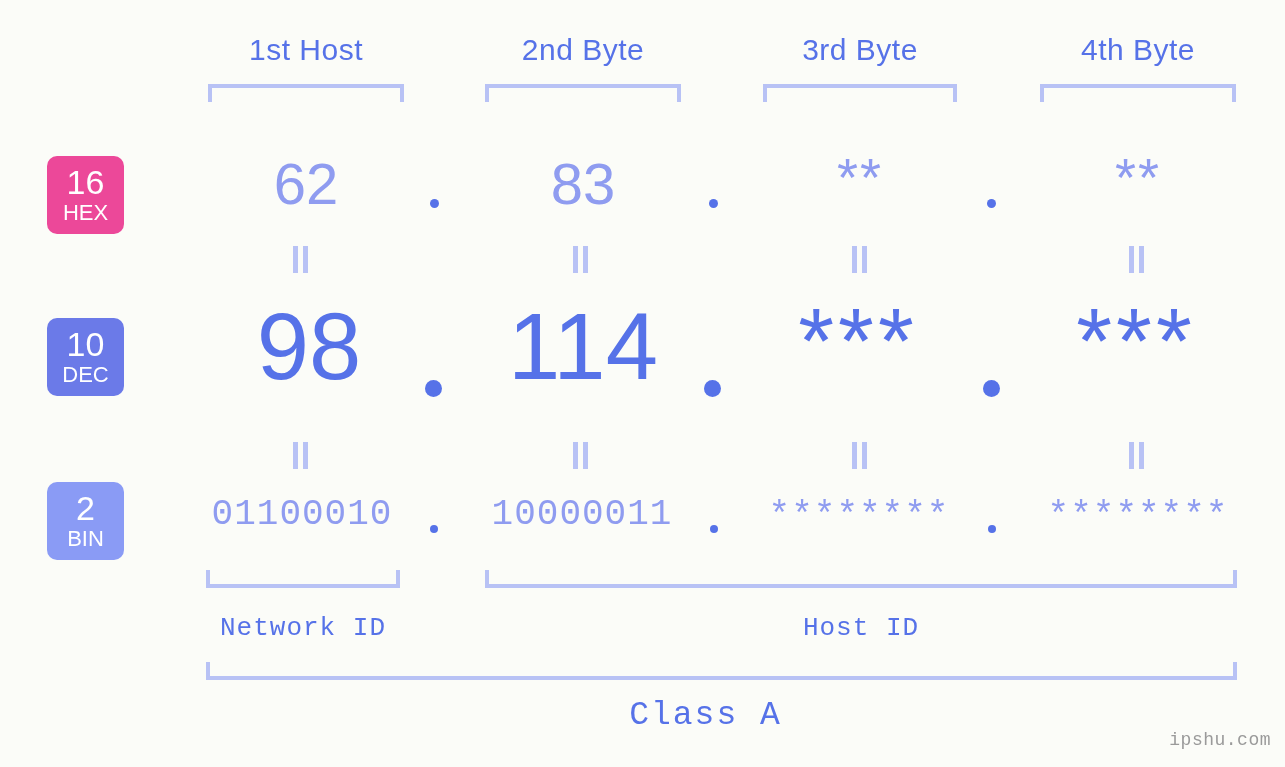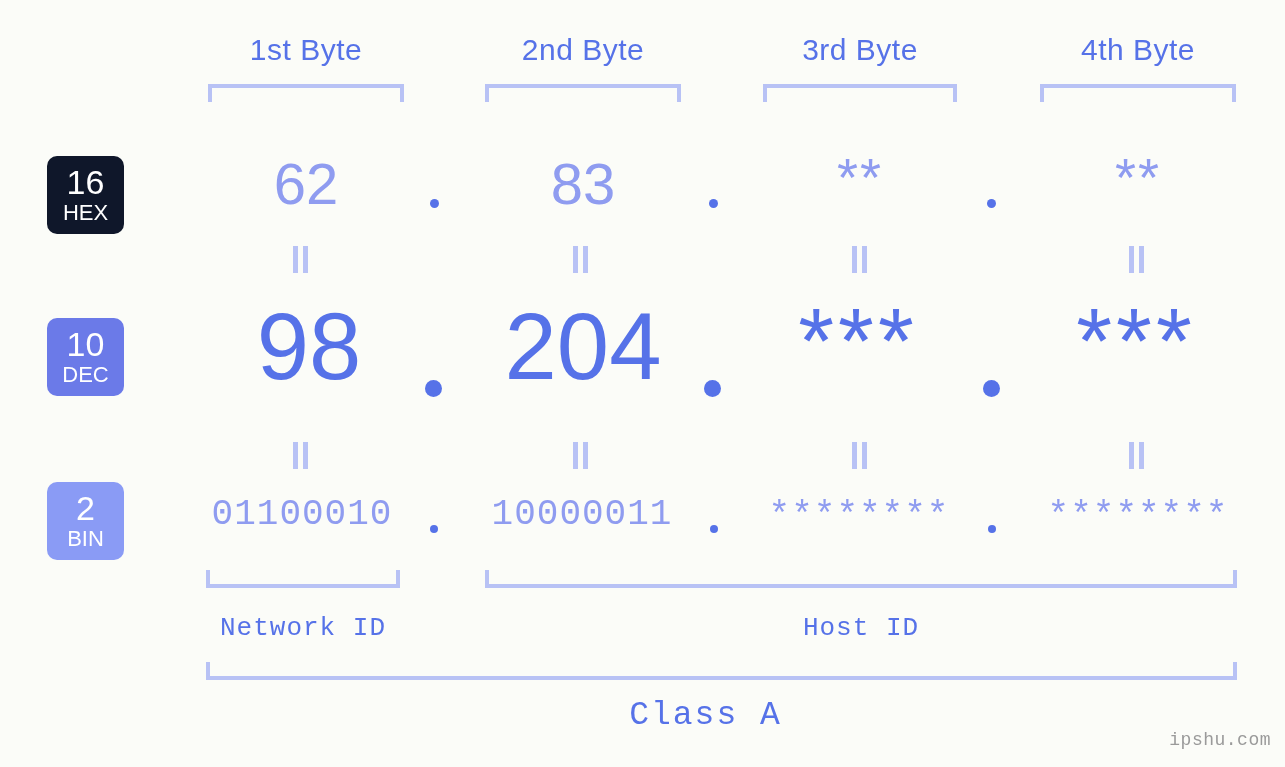--- a/index.html
+++ b/index.html
@@ -72,21 +72,21 @@
   .base-badge .num {
     font-size: 34px;
     line-height: 1.05;
     font-weight: 400;
   }
   .base-badge .name {
     font-size: 22px;
     line-height: 1.15;
     font-weight: 400;
   }
-  .badge-hex { top: 156px; background: #0f172a; }
+  .badge-hex { top: 156px; background: #ec4899; }
   .badge-dec { top: 318px; background: #6b7ae8; }
   .badge-bin { top: 482px; background: #8a9bf5; }
 
   
   .cell {
     position: absolute;
     text-align: center;
     white-space: nowrap;
     line-height: 1;
   }
@@ -186,21 +186,21 @@
     font-size: 18px;
     color: #9a9a9a;
     letter-spacing: 0.5px;
   }
 </style>
 </head>
 <body>
 
 <div id="stage">
 
-  <div class="byte-header" style="left:208px;width:196px;">1st Byte</div>
+  <div class="byte-header" style="left:208px;width:196px;">1st Host</div>
   <div class="byte-header" style="left:485px;width:196px;">2nd Byte</div>
   <div class="byte-header" style="left:763px;width:194px;">3rd Byte</div>
   <div class="byte-header" style="left:1040px;width:196px;">4th Byte</div>
 
   <div class="top-bracket" style="left:208px;width:196px;"></div>
   <div class="top-bracket" style="left:485px;width:196px;"></div>
   <div class="top-bracket" style="left:763px;width:194px;"></div>
   <div class="top-bracket" style="left:1040px;width:196px;"></div>
 
   <div class="base-badge badge-hex">
@@ -236,21 +236,21 @@
       <i></i>
       <i></i>
     </div>
   <div class="eqmark eq-row1" style="left:1128px;">
       <i></i>
       <i></i>
     </div>
 
   <div class="cell dec-val" style="left:211px;width:196px;">98</div>
   <div class="dot dot-dec" style="left:425px;"></div>
-  <div class="cell dec-val" style="left:485px;width:196px;">204</div>
+  <div class="cell dec-val" style="left:485px;width:196px;">114</div>
   <div class="dot dot-dec" style="left:704px;"></div>
   <div class="cell dec-val stars" style="left:758px;width:200px;top:295px;">***</div>
   <div class="dot dot-dec" style="left:983px;"></div>
   <div class="cell dec-val stars" style="left:1036px;width:200px;top:295px;">***</div>
 
   <div class="eqmark eq-row2" style="left:292px;">
       <i></i>
       <i></i>
     </div>
   <div class="eqmark eq-row2" style="left:572px;">

